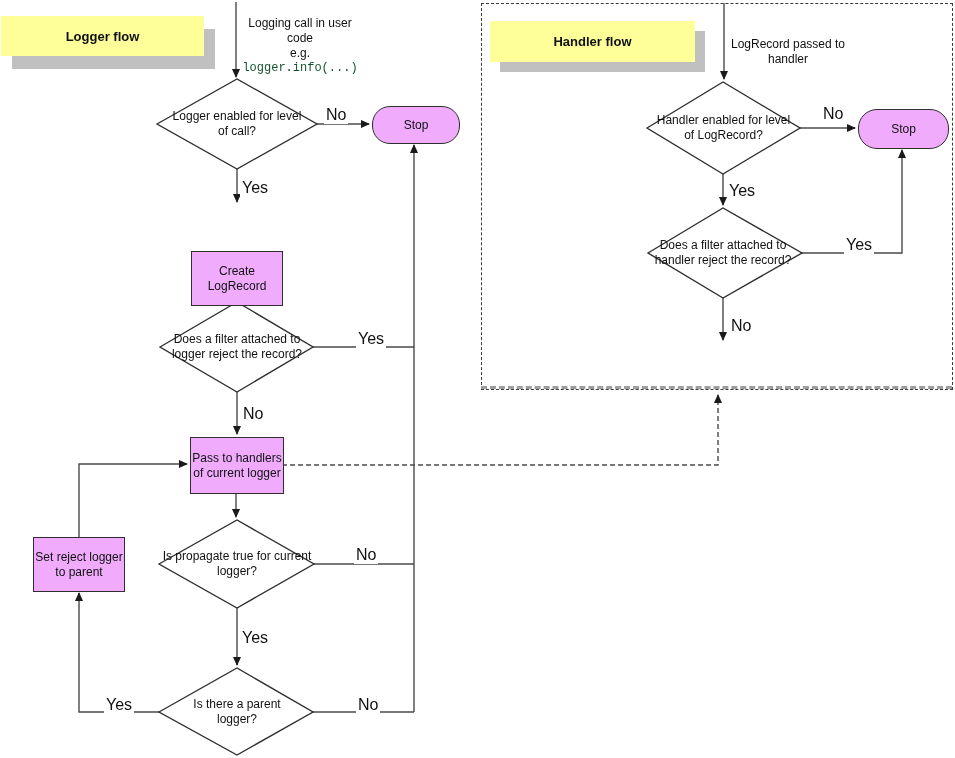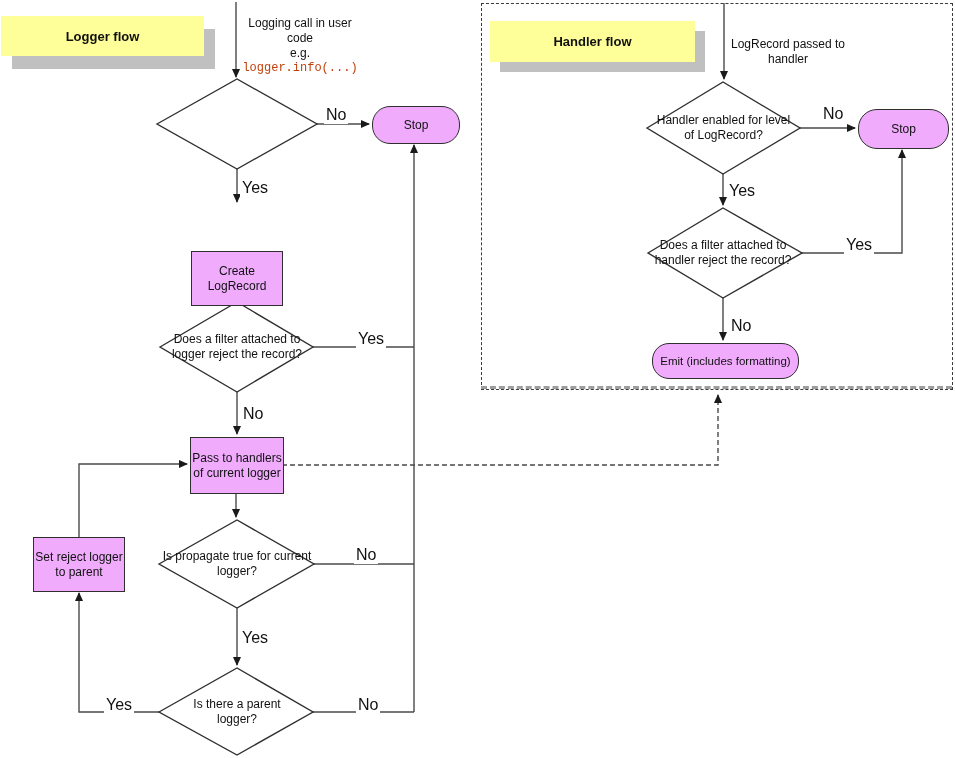--- a/index.html
+++ b/index.html
@@ -17,21 +17,21 @@
   .elabel{position:absolute;z-index:4;font-size:16px;background:#fff;padding:0 2px;}
   .banner{position:absolute;z-index:5;background:#ffff99;display:flex;align-items:center;
           justify-content:center;font-weight:bold;font-size:13px;}
   .banner-logger{left:1px;top:16px;width:203px;height:40px;box-shadow:11px 13px 0 #c0c0c0;}
   .banner-handler{left:490px;top:21px;width:205px;height:41px;box-shadow:10px 10px 0 #c0c0c0;}
   #handler-box{position:absolute;left:481px;top:3px;width:470px;height:385px;
                border:1px dashed #3a3a3a;z-index:1;background:transparent;}
   #handler-box-bottom{position:absolute;left:481px;top:386px;width:471px;height:0;
                border-top:3px dashed #9e9e9e;z-index:1;}
   .note{position:absolute;z-index:3;text-align:center;font-size:12px;line-height:1.25;}
-  .mono{font-family:"Liberation Mono","DejaVu Sans Mono",monospace;color:#c2410c;font-size:12px;}
+  .mono{font-family:"Liberation Mono","DejaVu Sans Mono",monospace;color:#14532d;font-size:12px;}
   .emit-text{font-size:11.5px;}
 </style>
 </head>
 <body>
 
 <div id="canvas">
 
   <div id="handler-box"></div>
   <div id="handler-box-bottom"></div>
 
@@ -81,33 +81,33 @@
 
   <div class="note" style="left:235px;top:16px;width:130px;position:absolute;">
     <div>Logging call in user code</div>
     <div>e.g.</div>
     <div class="mono">logger.info(...)</div>
   </div>
   <div class="note" style="left:728px;top:37px;width:120px;position:absolute;">
     <div>LogRecord passed to handler</div>
   </div>
 
+  <div class="dtext" style="left:167px;top:108px;width:140px;height:32px;">Logger enabled for level of call?</div>
   <div class="dtext" style="left:161px;top:324px;width:152px;height:46px;">Does a filter attached to logger reject the record?</div>
   <div class="dtext" style="left:161px;top:548px;width:152px;height:32px;">Is propagate true for current logger?</div>
   <div class="dtext" style="left:177px;top:696px;width:120px;height:32px;">Is there a parent logger?</div>
   <div class="dtext" style="left:652px;top:112px;width:143px;height:32px;">Handler enabled for level of LogRecord?</div>
   <div class="dtext" style="left:647px;top:230px;width:152px;height:46px;">Does a filter attached to handler reject the record?</div>
 
   <div class="shape rect" style="left:191px;top:205px;width:90px;height:53px;margin-top:46px;">Create LogRecord</div>
   <div class="shape rect" style="left:190px;top:437px;width:92px;height:55px;">Pass to handlers of current logger</div>
   <div class="shape rect" style="left:33px;top:537px;width:90px;height:53px;">Set reject logger to parent</div>
 
   <div class="shape stadium" style="left:372px;top:106px;width:86px;height:36px;border-radius:18px;">Stop</div>
   <div class="shape stadium" style="left:858px;top:109px;width:89px;height:38px;border-radius:19px;">Stop</div>
-  <div class="shape stadium emit-text" style="left:652px;top:343px;width:145px;height:34px;border-radius:17px;">Emit (includes formatting)</div>
 
   <div class="elabel" style="left:324px;top:106px;">No</div>
   <div class="elabel" style="left:240px;top:179px;">Yes</div>
   <div class="elabel" style="left:356px;top:330px;">Yes</div>
   <div class="elabel" style="left:241px;top:405px;">No</div>
   <div class="elabel" style="left:354px;top:546px;">No</div>
   <div class="elabel" style="left:240px;top:629px;">Yes</div>
   <div class="elabel" style="left:356px;top:696px;">No</div>
   <div class="elabel" style="left:104px;top:696px;">Yes</div>
   <div class="elabel" style="left:821px;top:105px;">No</div>

